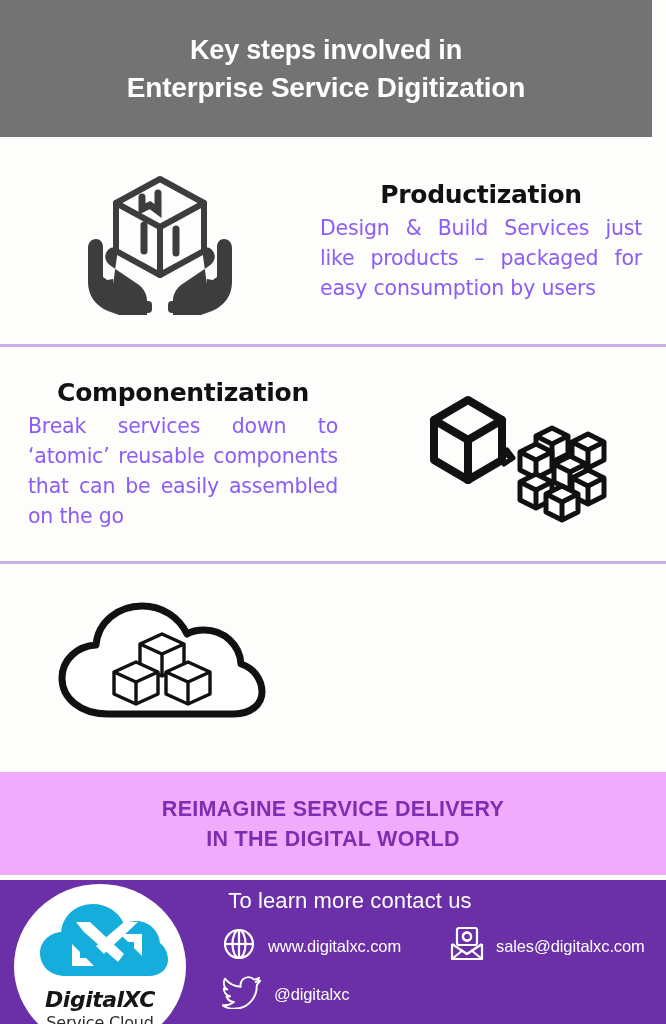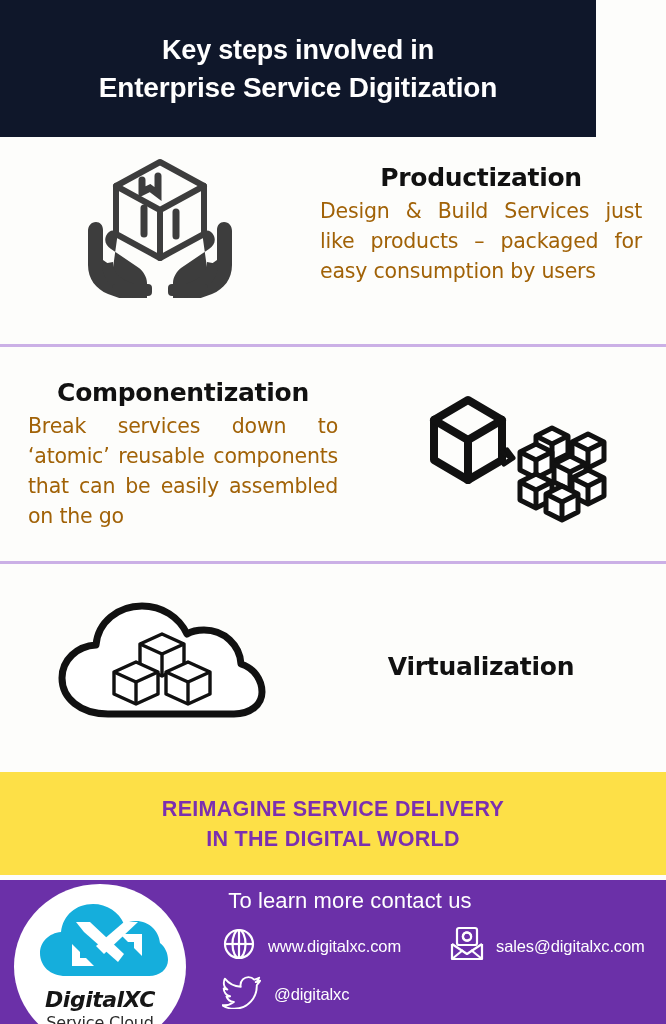--- a/index.html
+++ b/index.html
@@ -16,23 +16,23 @@
     width: 666px;
     height: 1024px;
     overflow: hidden;
     background: #fdfdfb;
   }
 
   
   .header {
     position: absolute;
     left: 0; top: 0;
-    width: 596px;
+    width: 652px;
     height: 137px;
-    background: #0f172a;
+    background: #737373;
     display: flex;
     flex-direction: column;
     align-items: center;
     justify-content: center;
   }
   .header-line {
     color: #ffffff;
     font-weight: bold;
     font-size: 27px;
     line-height: 38px;
@@ -43,21 +43,21 @@
   .header-line.l2 { font-size: 28px; }
 
   
   .section {
     position: absolute;
     left: 0;
     width: 666px;
     display: flex;
     align-items: center;
   }
-  .section.s1 { top: 120px; height: 208px; }
+  .section.s1 { top: 137px; height: 208px; }
   .section.s2 { top: 347px; height: 215px; }
   .section.s3 { top: 564px; height: 208px; }
 
   .divider {
     position: absolute;
     left: 0;
     width: 666px;
     height: 3px;
     background: #cbb0e6;
   }
@@ -84,33 +84,33 @@
     font-size: 25px;
     color: #111111;
     text-align: center;
     margin-bottom: 4px;
     letter-spacing: -0.3px;
   }
   .step-body {
     font-family: "DejaVu Sans", sans-serif;
     font-size: 20.5px;
     line-height: 30px;
-    color: #a16207;
+    color: #8b5cf6;
     text-align: justify;
     text-align-last: left;
     letter-spacing: -0.2px;
   }
 
   
   .tagline {
     position: absolute;
     left: 0; top: 772px;
     width: 666px;
     height: 103px;
-    background: #fde047;
+    background: #f0abfc;
     display: flex;
     flex-direction: column;
     align-items: center;
     justify-content: center;
   }
   .tagline-line {
     color: #7b2fb0;
     font-weight: bold;
     font-size: 21.5px;
     line-height: 30px;
@@ -306,21 +306,20 @@
             <path d="M64 76 L86 86 L108 76"></path>
               <path d="M86 86 L86 108"></path>
             <path d="M116 76 L138 66 L160 76 L160 98 L138 108 L116 98 Z"></path>
             <path d="M116 76 L138 86 L160 76"></path>
               <path d="M138 86 L138 108"></path>
           </g>
         </svg>
       </span>
     </div>
     <div class="text-cell">
-      <div class="step-title">Virtualization</div>
     </div>
   </div>
 
   <div class="tagline">
     <div class="tagline-line">REIMAGINE SERVICE DELIVERY</div>
     <div class="tagline-line">IN THE DIGITAL WORLD</div>
   </div>
 
   <div class="footer">
 

